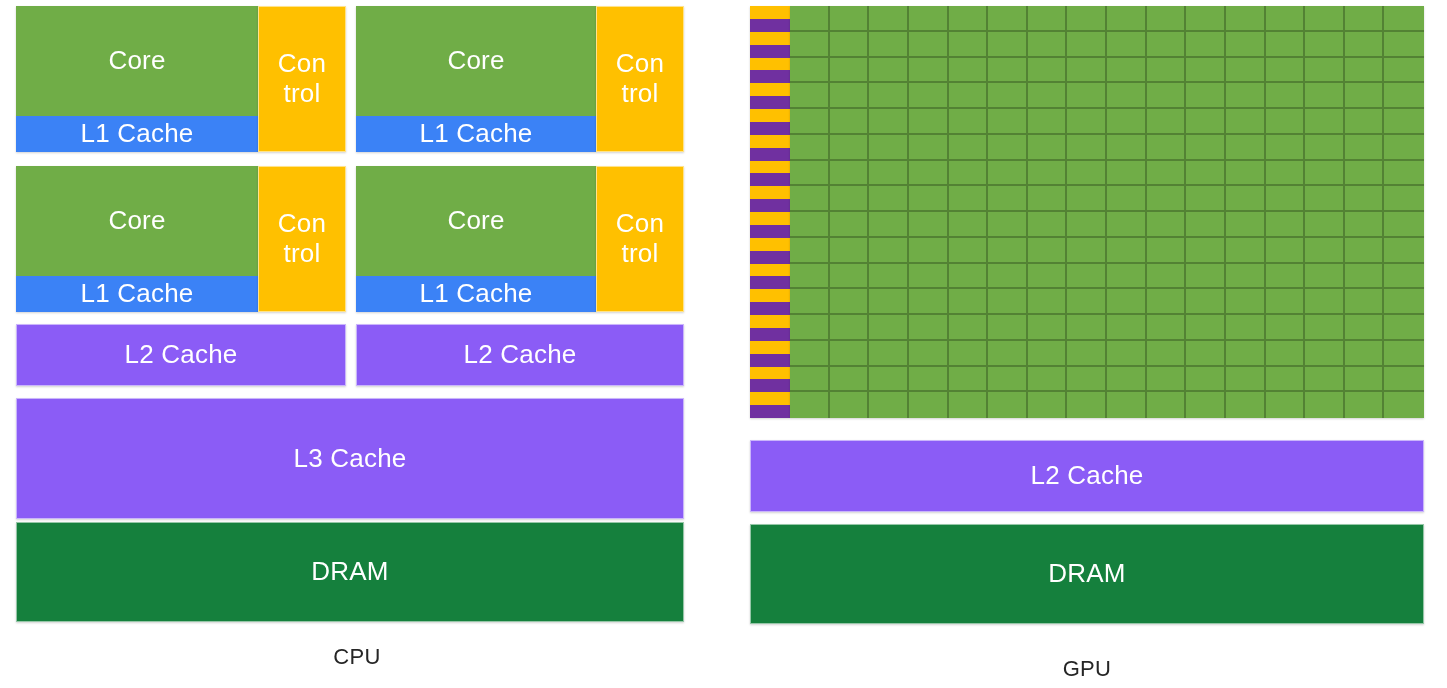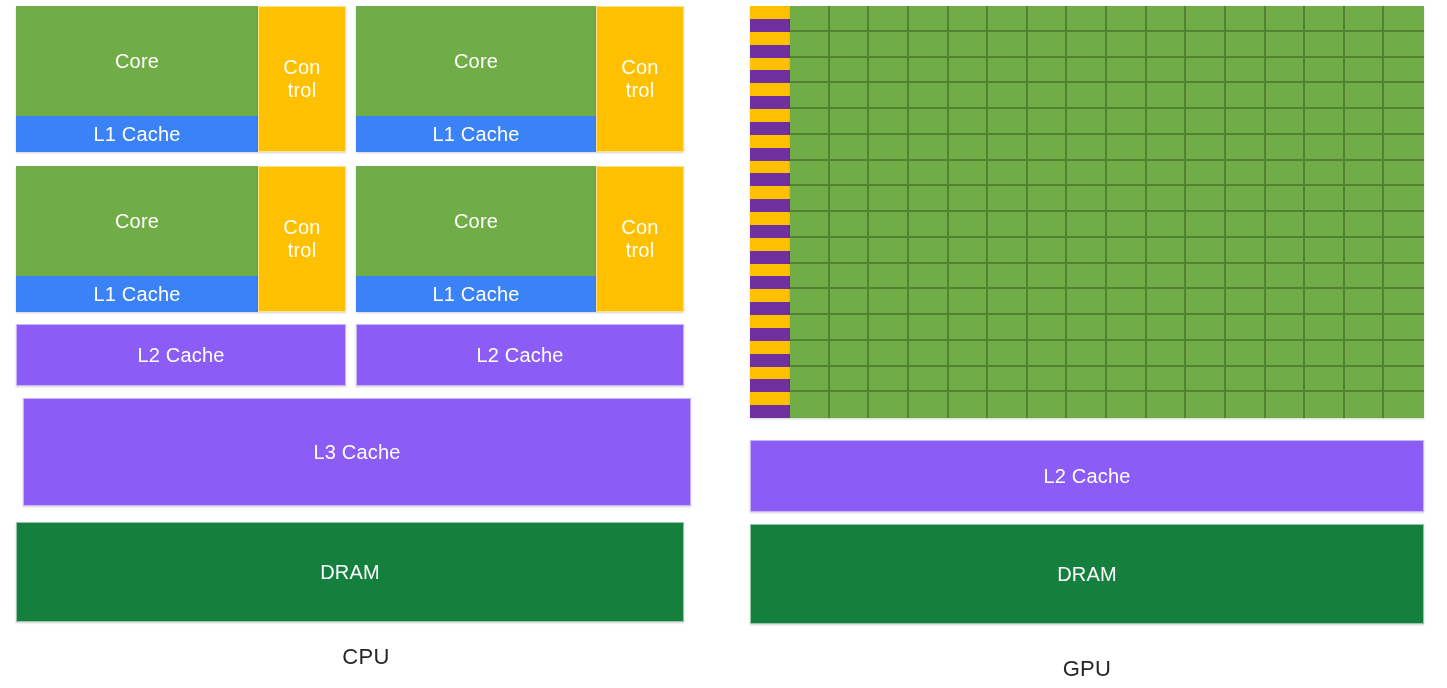--- a/index.html
+++ b/index.html
@@ -23,21 +23,21 @@
   }
 
   
   .block {
     position: absolute;
     box-sizing: border-box;
     display: flex;
     align-items: center;
     justify-content: center;
     color: #ffffff;
-    font-size: 20px;
+    font-size: 26px;
     line-height: 1.15;
     letter-spacing: .2px;
     text-align: center;
     white-space: pre-line;
     border: 1px solid rgba(255,255,255,.55);
     box-shadow: 0 1px 2px rgba(0,0,0,.18);
   }
   .green  { background: #70AD47; }
   .purple { background: #3b82f6; }
   .yellow { background: #FFC000; }
@@ -129,25 +129,25 @@
     <div class="core-group" style="left:356px; top:166px; width:240px; height:146px;">
       <div class="block green" style="left:0; top:0; width:240px; height:110px;">Core</div>
       <div class="block purple" style="left:0; top:110px; width:240px; height:36px;">L1 Cache</div>
     </div>
     <div class="block yellow" style="left:596px; top:166px; width:88px; height:146px;">Con
 trol</div>
 
     <div class="block blue" style="left:16px; top:324px; width:330px; height:62px;">L2 Cache</div>
     <div class="block blue" style="left:356px; top:324px; width:328px; height:62px;">L2 Cache</div>
 
-    <div class="block blue" style="left:23px; top:398px; width:668px; height:108px;">L3 Cache</div>
+    <div class="block blue" style="left:16px; top:398px; width:668px; height:121px;">L3 Cache</div>
 
     <div class="block orange" style="left:16px; top:522px; width:668px; height:100px;">DRAM</div>
 
-    <div class="caption" style="left:32px; top:644px; width:668px;">CPU</div>
+    <div class="caption" style="left:23px; top:644px; width:668px;">CPU</div>
   </div>
 
   <div>
 
     <div class="sm-column" id="sm-column" style="left:750px; top:6px; width:40px; height:412px;">
         <div class="sm-cell yellow"></div>
         <div class="sm-cell purple"></div>
         <div class="sm-cell yellow"></div>
         <div class="sm-cell purple"></div>
         <div class="sm-cell yellow"></div>

